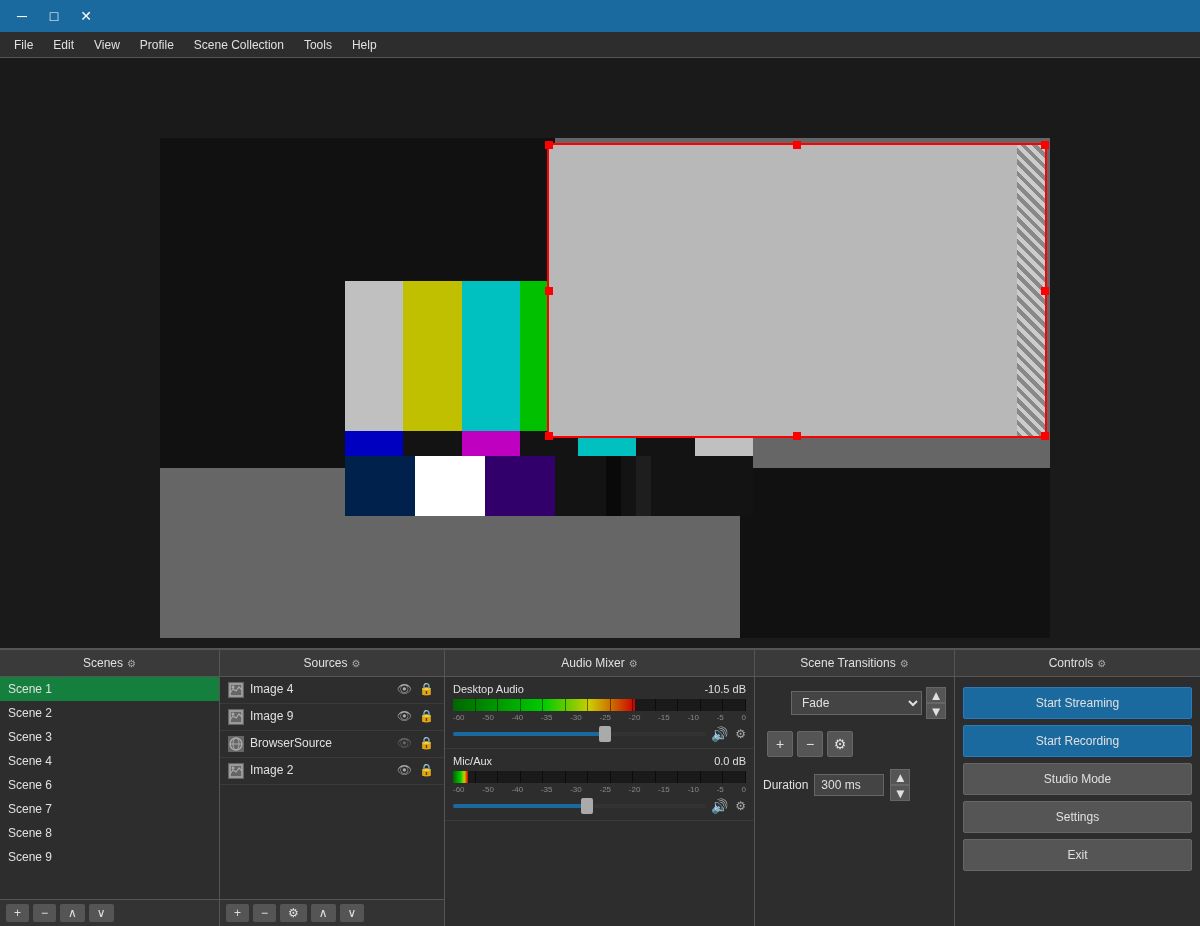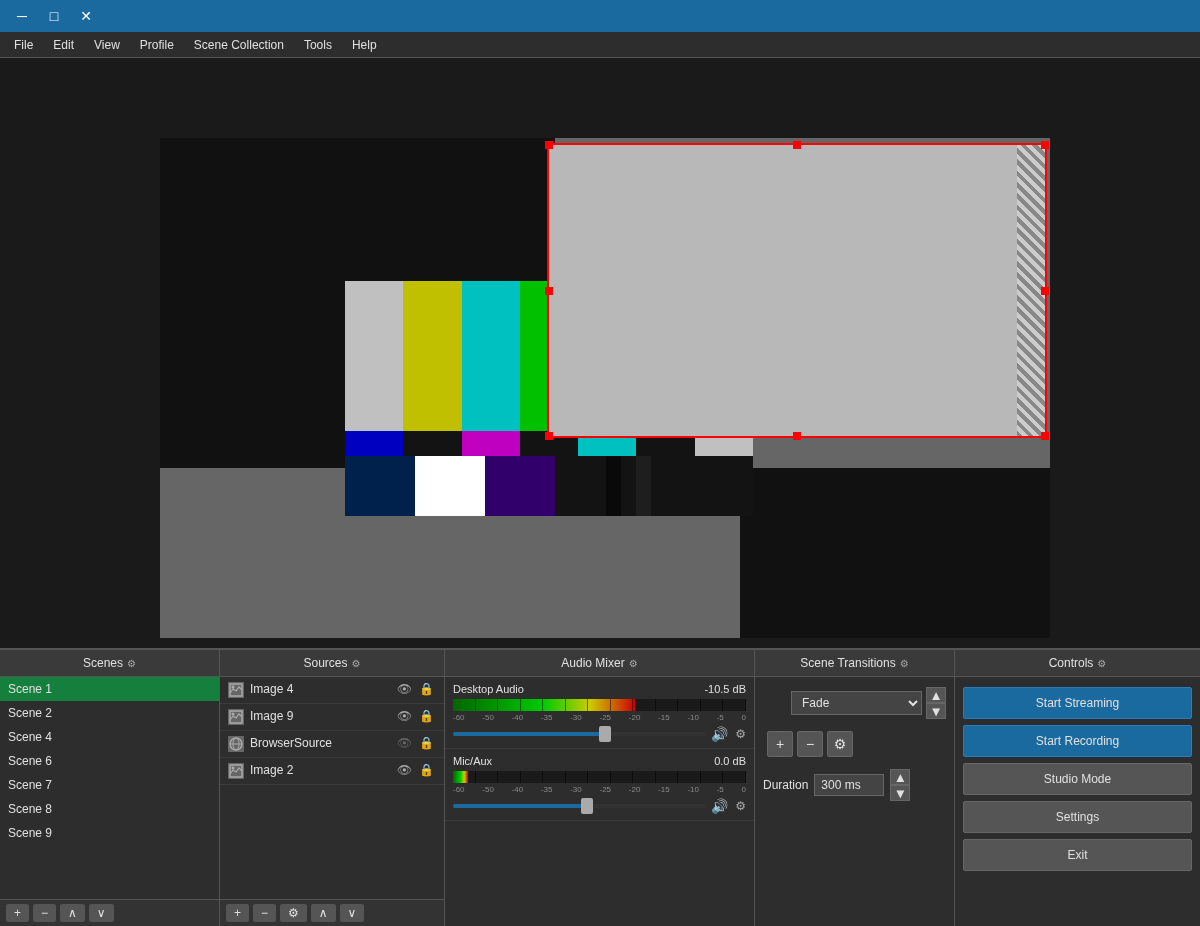--- a/index.html
+++ b/index.html
@@ -356,20 +356,21 @@
 <div id="bottom-panel">
 
   <div class="panel-section" id="scenes-panel">
     <div class="panel-header">
       <span>Scenes</span>
       <span class="panel-header-icon">⚙</span>
     </div>
     <div id="scenes-list">
       <div class="scene-item active">Scene 1</div>
       <div class="scene-item">Scene 2</div>
+      <div class="scene-item">Scene 3</div>
       <div class="scene-item">Scene 4</div>
       <div class="scene-item">Scene 6</div>
       <div class="scene-item">Scene 7</div>
       <div class="scene-item">Scene 8</div>
       <div class="scene-item">Scene 9</div>
     </div>
     <div id="scenes-toolbar">
       <button class="toolbar-btn">+</button>
       <button class="toolbar-btn">−</button>
       <button class="toolbar-btn">∧</button>

